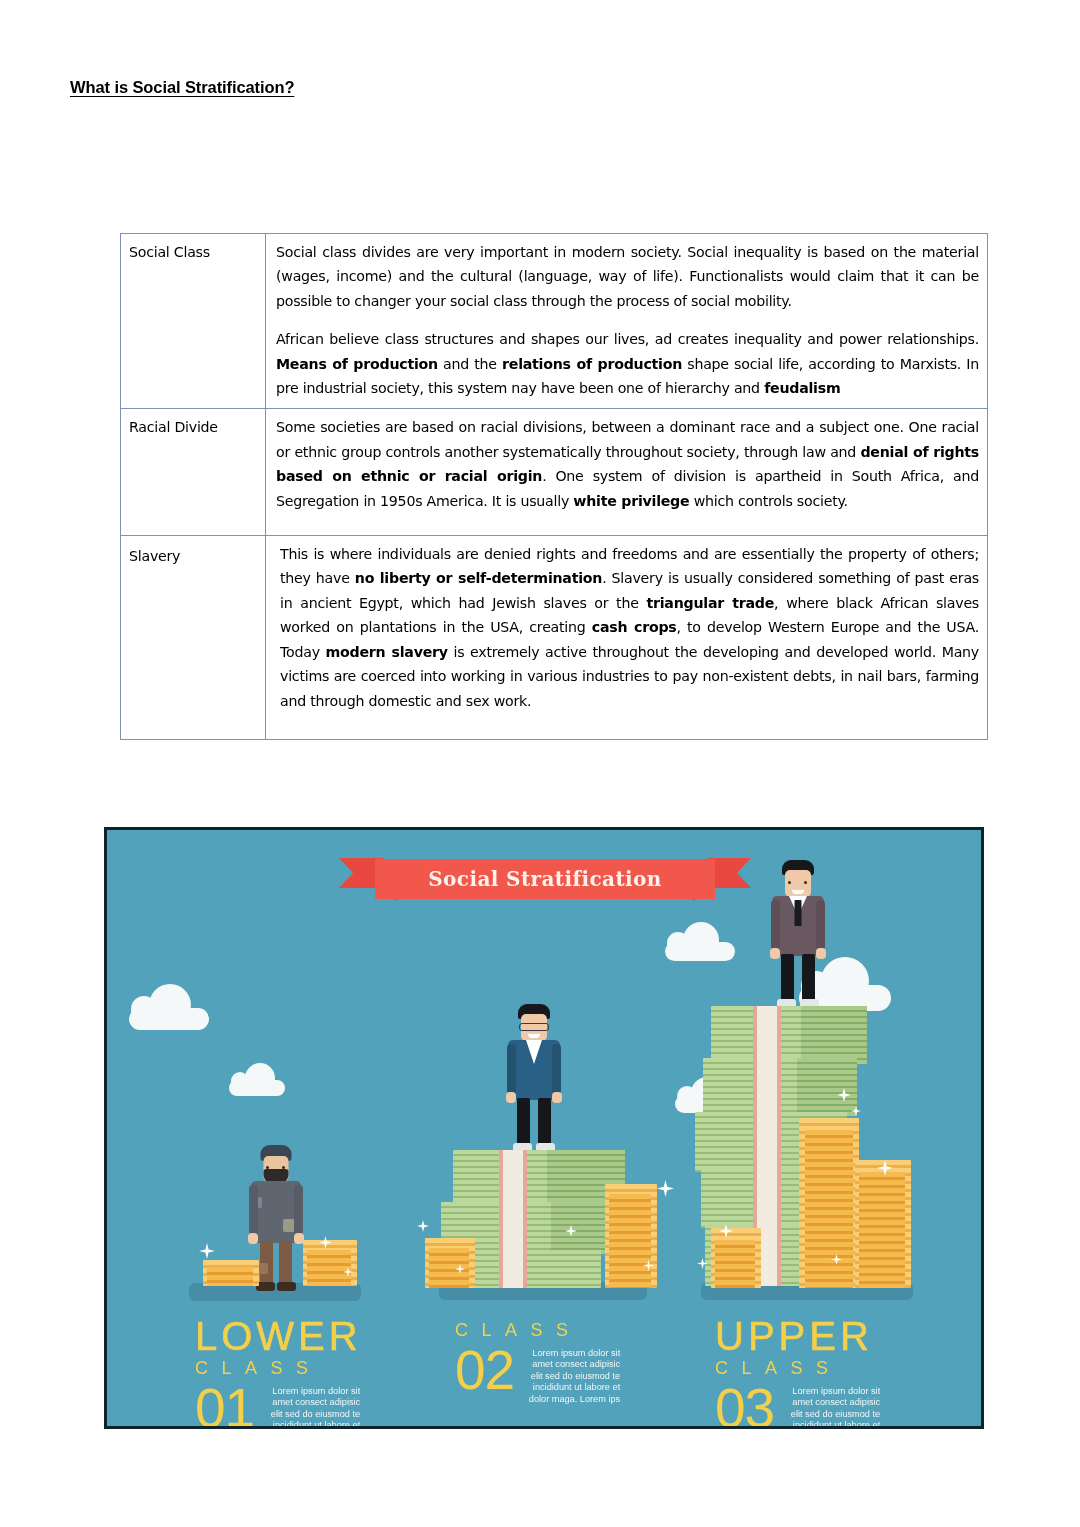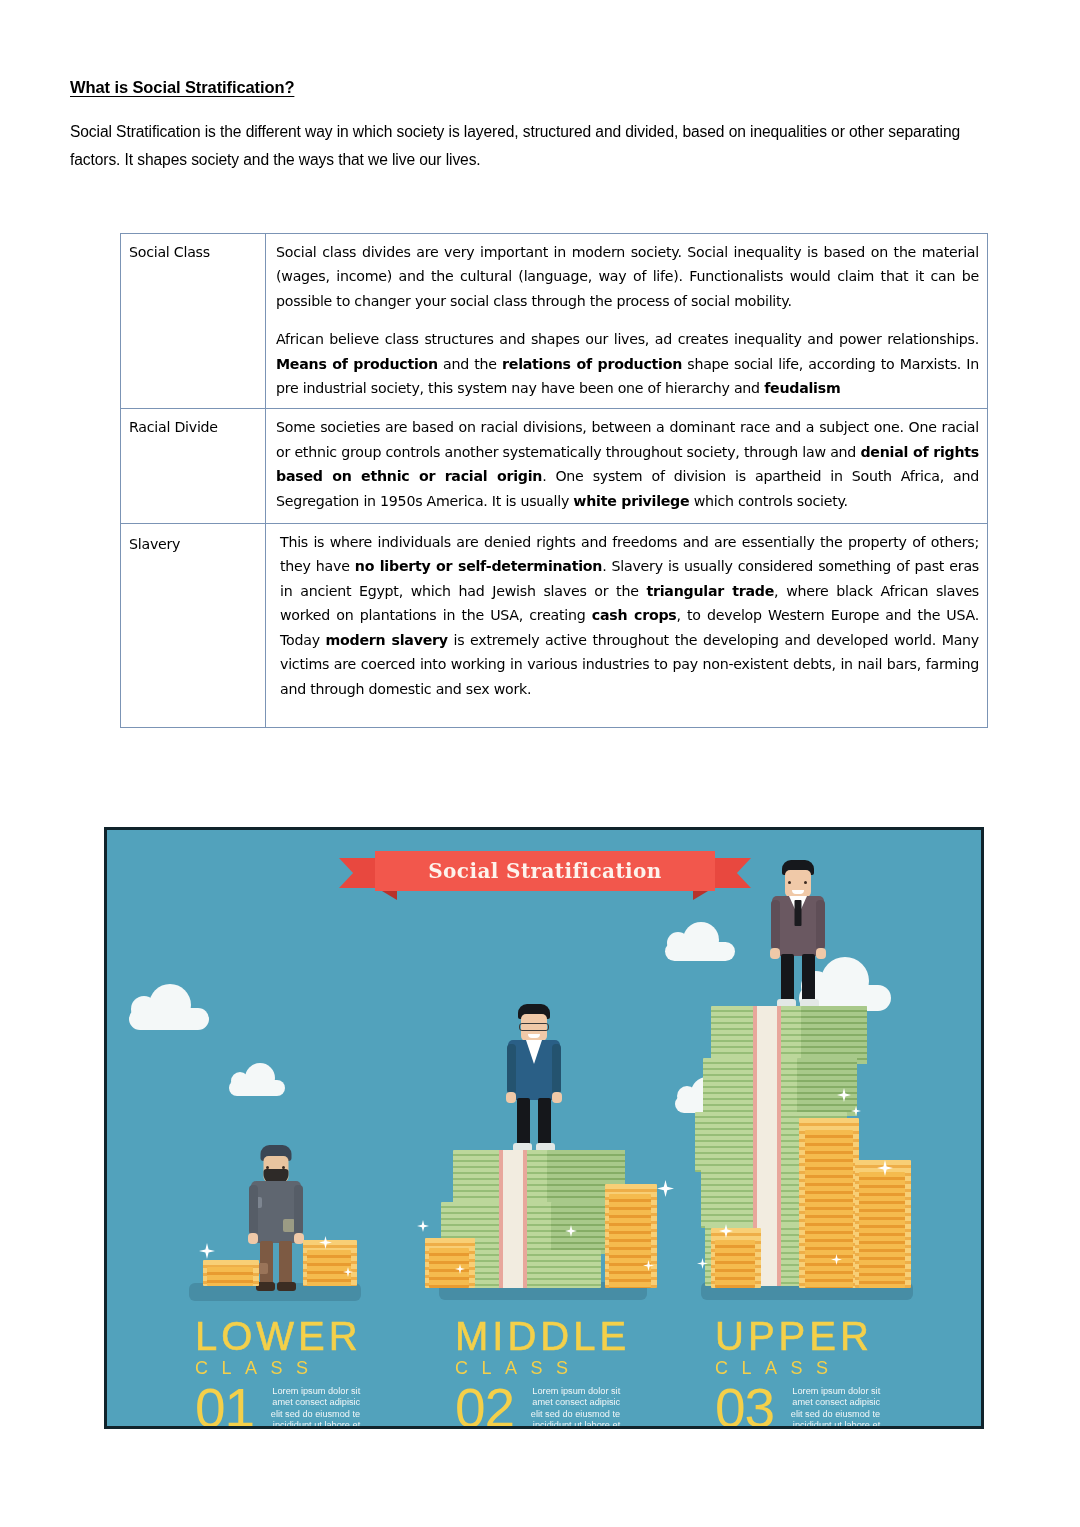--- a/index.html
+++ b/index.html
@@ -71,21 +71,21 @@
     margin: 0 0 14px 0;
     text-align: justify;
     text-justify: inter-word;
   }
   .cell-body p:last-child { margin-bottom: 0; }
   .cell-body b { font-weight: bold; }
   .row-slavery td { padding-bottom: 26px; }
   .row-slavery .col-label { padding-top: 8px; }
   .row-slavery .cell-body { padding-left: 14px; }
   .row-social .cell-body, .row-racial .cell-body { padding-left: 10px; }
-  .row-racial td { padding-bottom: 10px; }
+  .row-racial td { padding-bottom: 22px; }
 
   
   .infographic {
     position: absolute;
     left: 104px;
     top: 827px;
     width: 880px;
     height: 602px;
     background: #52a2bc;
     border: 3px solid #10232b;
@@ -126,21 +126,21 @@
     position: absolute;
     top: 37px;
     width: 20px;
     height: 12px;
     background: #b8322c;
   }
   .banner .fold-l { left: 2px; clip-path: polygon(0 0, 100% 0, 100% 100%); }
   .banner .fold-r { right: 2px; clip-path: polygon(0 0, 100% 0, 0 100%); }
   .banner .body {
     position: absolute;
-    left: 0; top: 0;
+    left: 0; top: 8px;
     width: 340px;
     height: 40px;
     background: #f2574c;
     display: flex;
     align-items: center;
     justify-content: center;
   }
   .banner-text {
     font-family: "DejaVu Serif", serif;
     font-weight: bold;
@@ -323,21 +323,20 @@
     padding-top: 4px;
   }
 </style>
 </head>
 <body>
 
 <div class="page">
 
   <div class="doc-heading">What is Social Stratification?</div>
 
-  <div class="para para-1">Social Stratification is the different way in which society is layered, structured and divided, based on inequalities or other separating factors. It shapes society and the ways that we live our lives.</div>
 
   <table class="strat-table">
     <tbody>
       <tr class="row-social">
         <td class="col-label">Social Class</td>
         <td class="cell-body">
             <p><span>Social class divides are very important in modern society. Social inequality is based on the material (wages, income) and the cultural (language, way of life). Functionalists would claim that it can be possible to changer your social class through the process of social mobility.</span></p>
             <p><span>African believe class structures and shapes our lives, ad creates inequality and power relationships. </span><b>Means of production</b><span> and the </span><b>relations of production</b><span> shape social life, according to Marxists. In pre industrial society, this system nay have been one of hierarchy and </span><b>feudalism</b></p>
           </td>
       </tr>
@@ -489,21 +488,20 @@
       <div class="class-block" style="left:88px; top:487px;">
         <div class="class-title">LOWER</div>
         <div class="class-sub">CLASS</div>
         <div class="class-row">
           <div class="class-num">01</div>
           <div class="class-lorem">Lorem ipsum dolor sit amet consect adipisic elit sed do eiusmod te incididunt ut labore et dolor maga. Lorem ips</div>
         </div>
       </div>
 
       <div class="class-block" style="left:348px; top:487px;">
-        <div class="class-title">MIDDLE</div>
         <div class="class-sub">CLASS</div>
         <div class="class-row">
           <div class="class-num">02</div>
           <div class="class-lorem">Lorem ipsum dolor sit amet consect adipisic elit sed do eiusmod te incididunt ut labore et dolor maga. Lorem ips</div>
         </div>
       </div>
 
       <div class="class-block" style="left:608px; top:487px;">
         <div class="class-title">UPPER</div>
         <div class="class-sub">CLASS</div>

